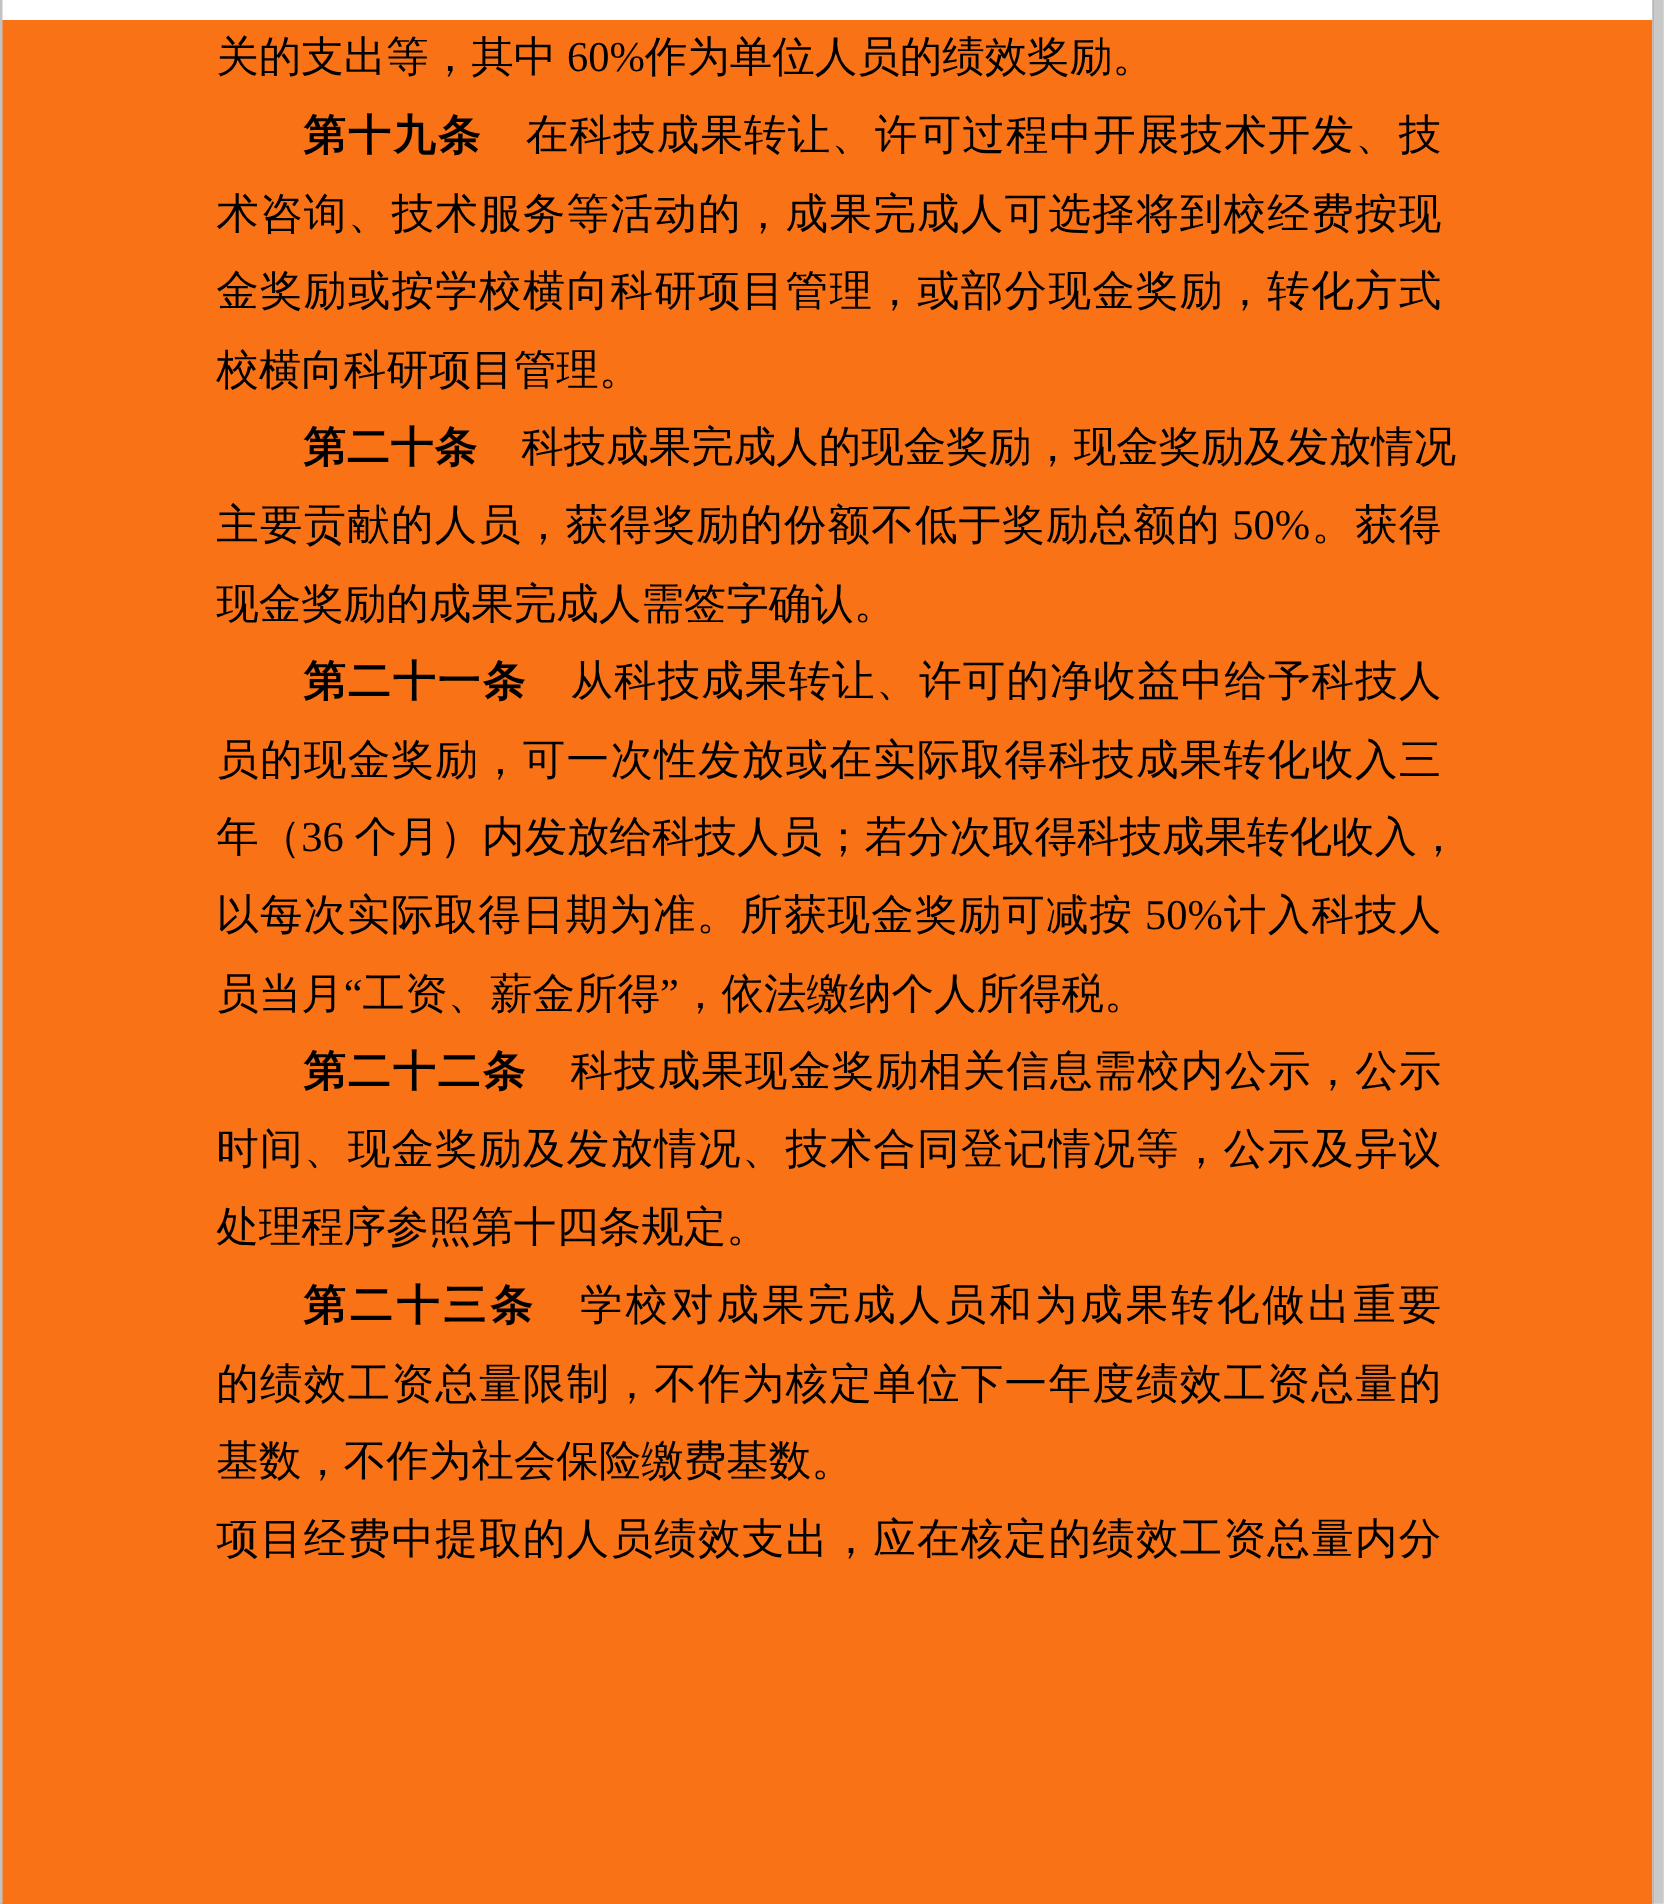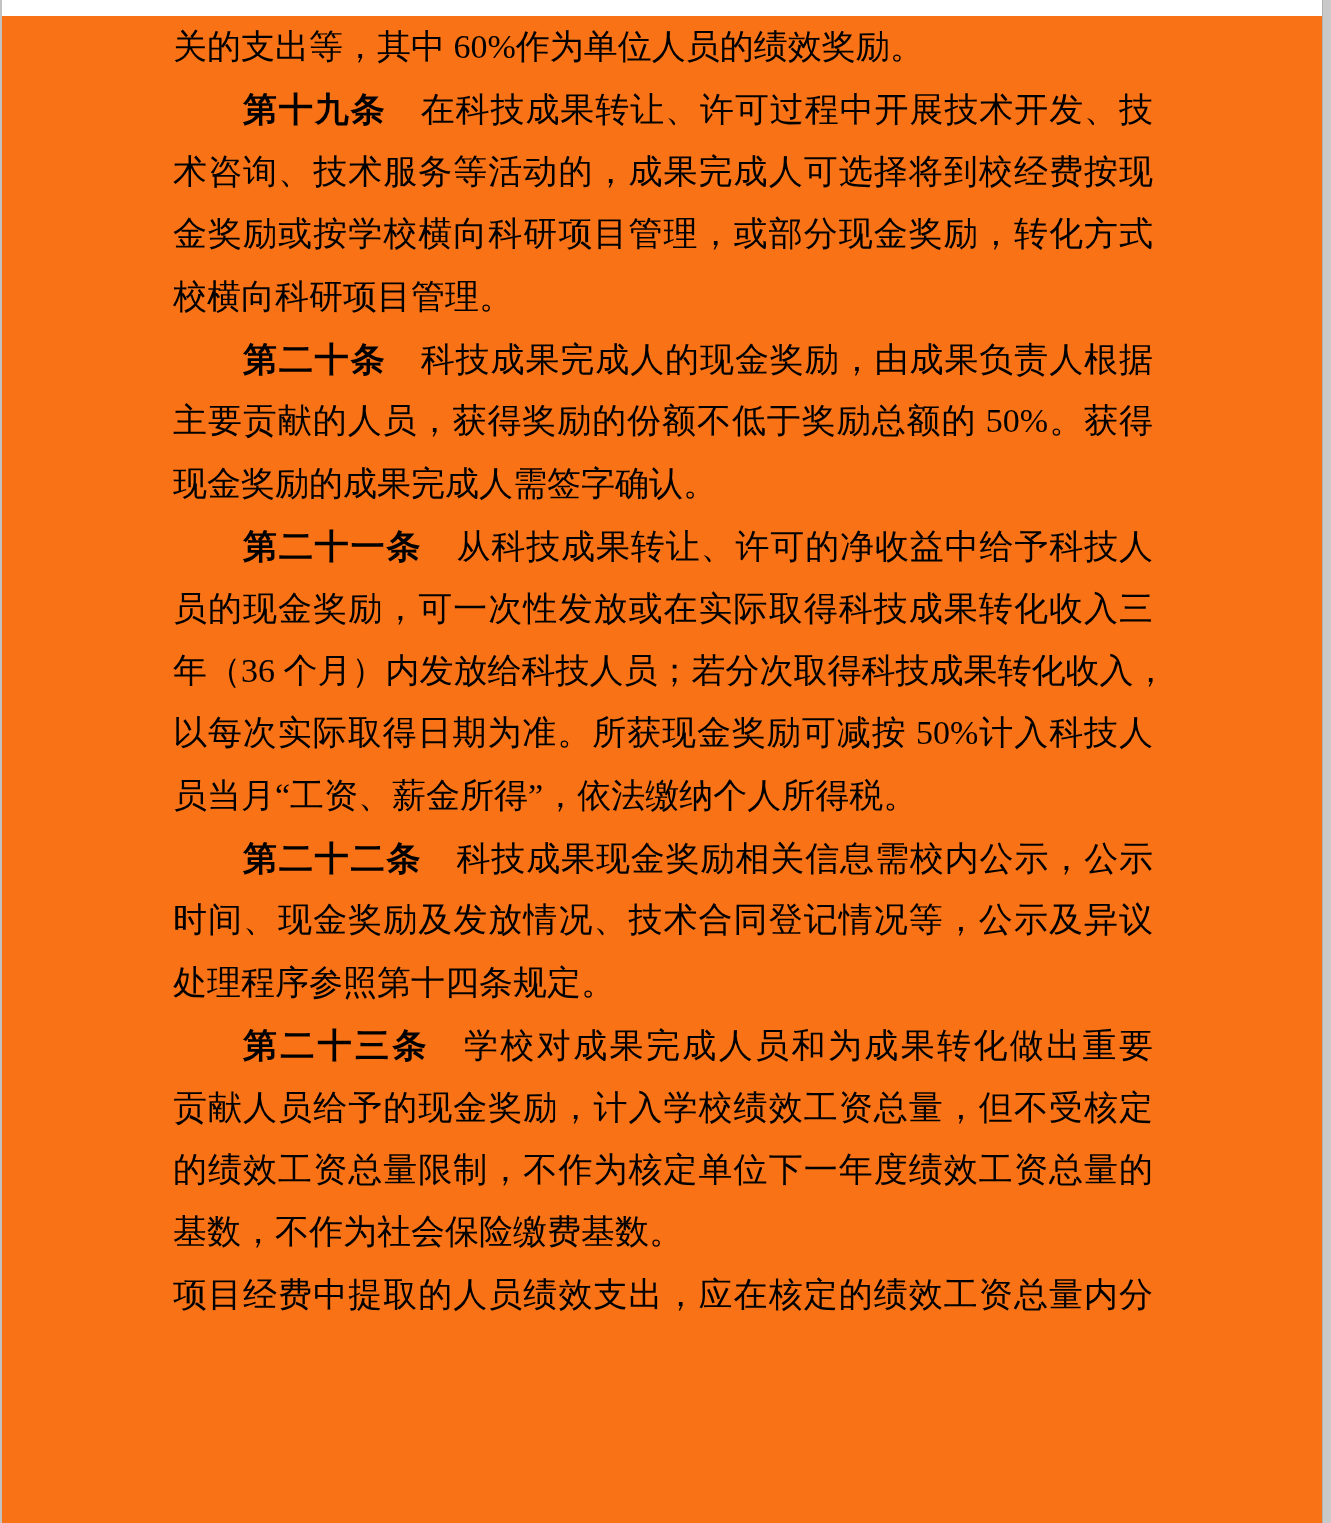--- a/index.html
+++ b/index.html
@@ -49,48 +49,47 @@
     white-space: nowrap;
   }
   .line.end {
     text-align: left;
     text-align-last: left;
   }
   .line.indent {
     text-indent: 70px;
   }
   .art {
-    font-family: Liberation Sans, sans-serif;
+    font-family: Liberation Mono, monospace;
     font-weight: bold;
     margin-right: 34px;
     letter-spacing: 1px;
   }
 </style>
 </head>
 <body>
 
 <div class="page">
   <div class="doc-body" id="doc-body">
       <div class="line end"><span>关的支出等，其中 60%作为单位人员的绩效奖励。</span></div>
       <div class="line indent"><b class="art">第十九条</b><span>在科技成果转让、许可过程中开展技术开发、技</span></div>
       <div class="line"><span>术咨询、技术服务等活动的，成果完成人可选择将到校经费按现</span></div>
       <div class="line"><span>金奖励或按学校横向科研项目管理，或部分现金奖励，转化方式</span></div>
       <div class="line end"><span>校横向科研项目管理。</span></div>
-      <div class="line indent"><b class="art">第二十条</b><span>科技成果完成人的现金奖励，由成果负责人根据</span></div>
+      <div class="line indent"><b class="art">第二十条</b><span>科技成果完成人的现金奖励，现金奖励及发放情况</span></div>
       <div class="line"><span>主要贡献的人员，获得奖励的份额不低于奖励总额的 50%。获得</span></div>
       <div class="line end"><span>现金奖励的成果完成人需签字确认。</span></div>
       <div class="line indent"><b class="art">第二十一条</b><span>从科技成果转让、许可的净收益中给予科技人</span></div>
       <div class="line"><span>员的现金奖励，可一次性发放或在实际取得科技成果转化收入三</span></div>
       <div class="line"><span>年（36 个月）内发放给科技人员；若分次取得科技成果转化收入，</span></div>
       <div class="line"><span>以每次实际取得日期为准。所获现金奖励可减按 50%计入科技人</span></div>
       <div class="line end"><span>员当月“工资、薪金所得”，依法缴纳个人所得税。</span></div>
       <div class="line indent"><b class="art">第二十二条</b><span>科技成果现金奖励相关信息需校内公示，公示</span></div>
       <div class="line"><span>时间、现金奖励及发放情况、技术合同登记情况等，公示及异议</span></div>
       <div class="line end"><span>处理程序参照第十四条规定。</span></div>
       <div class="line indent"><b class="art">第二十三条</b><span>学校对成果完成人员和为成果转化做出重要</span></div>
-      <div class="line"><span>贡献人员给予的现金奖励，计入学校绩效工资总量，但不受核定</span></div>
       <div class="line"><span>的绩效工资总量限制，不作为核定单位下一年度绩效工资总量的</span></div>
       <div class="line end"><span>基数，不作为社会保险缴费基数。</span></div>
       <div class="line"><span>项目经费中提取的人员绩效支出，应在核定的绩效工资总量内分</span></div>
     </div>
 </div>
 <div class="left-edge"></div>
 <div class="right-edge"></div>
 
 </body></html>

